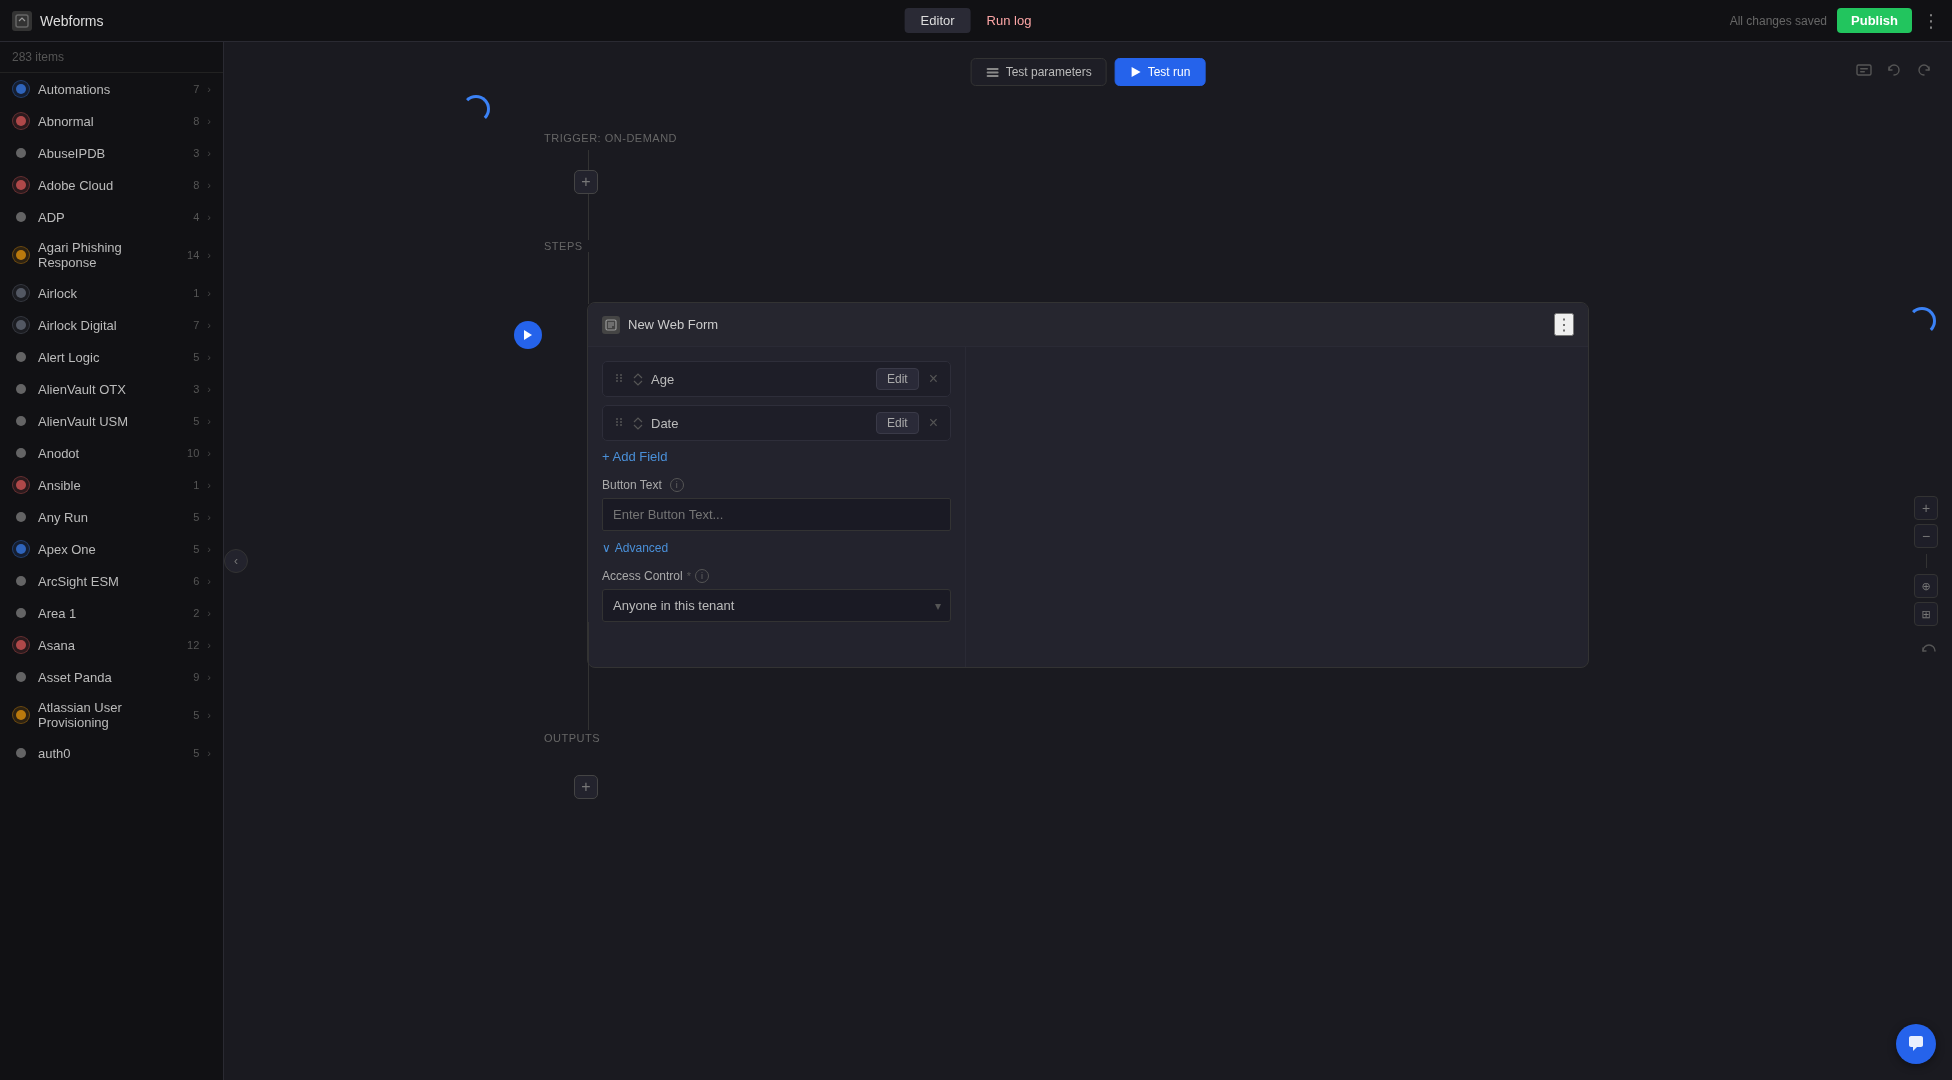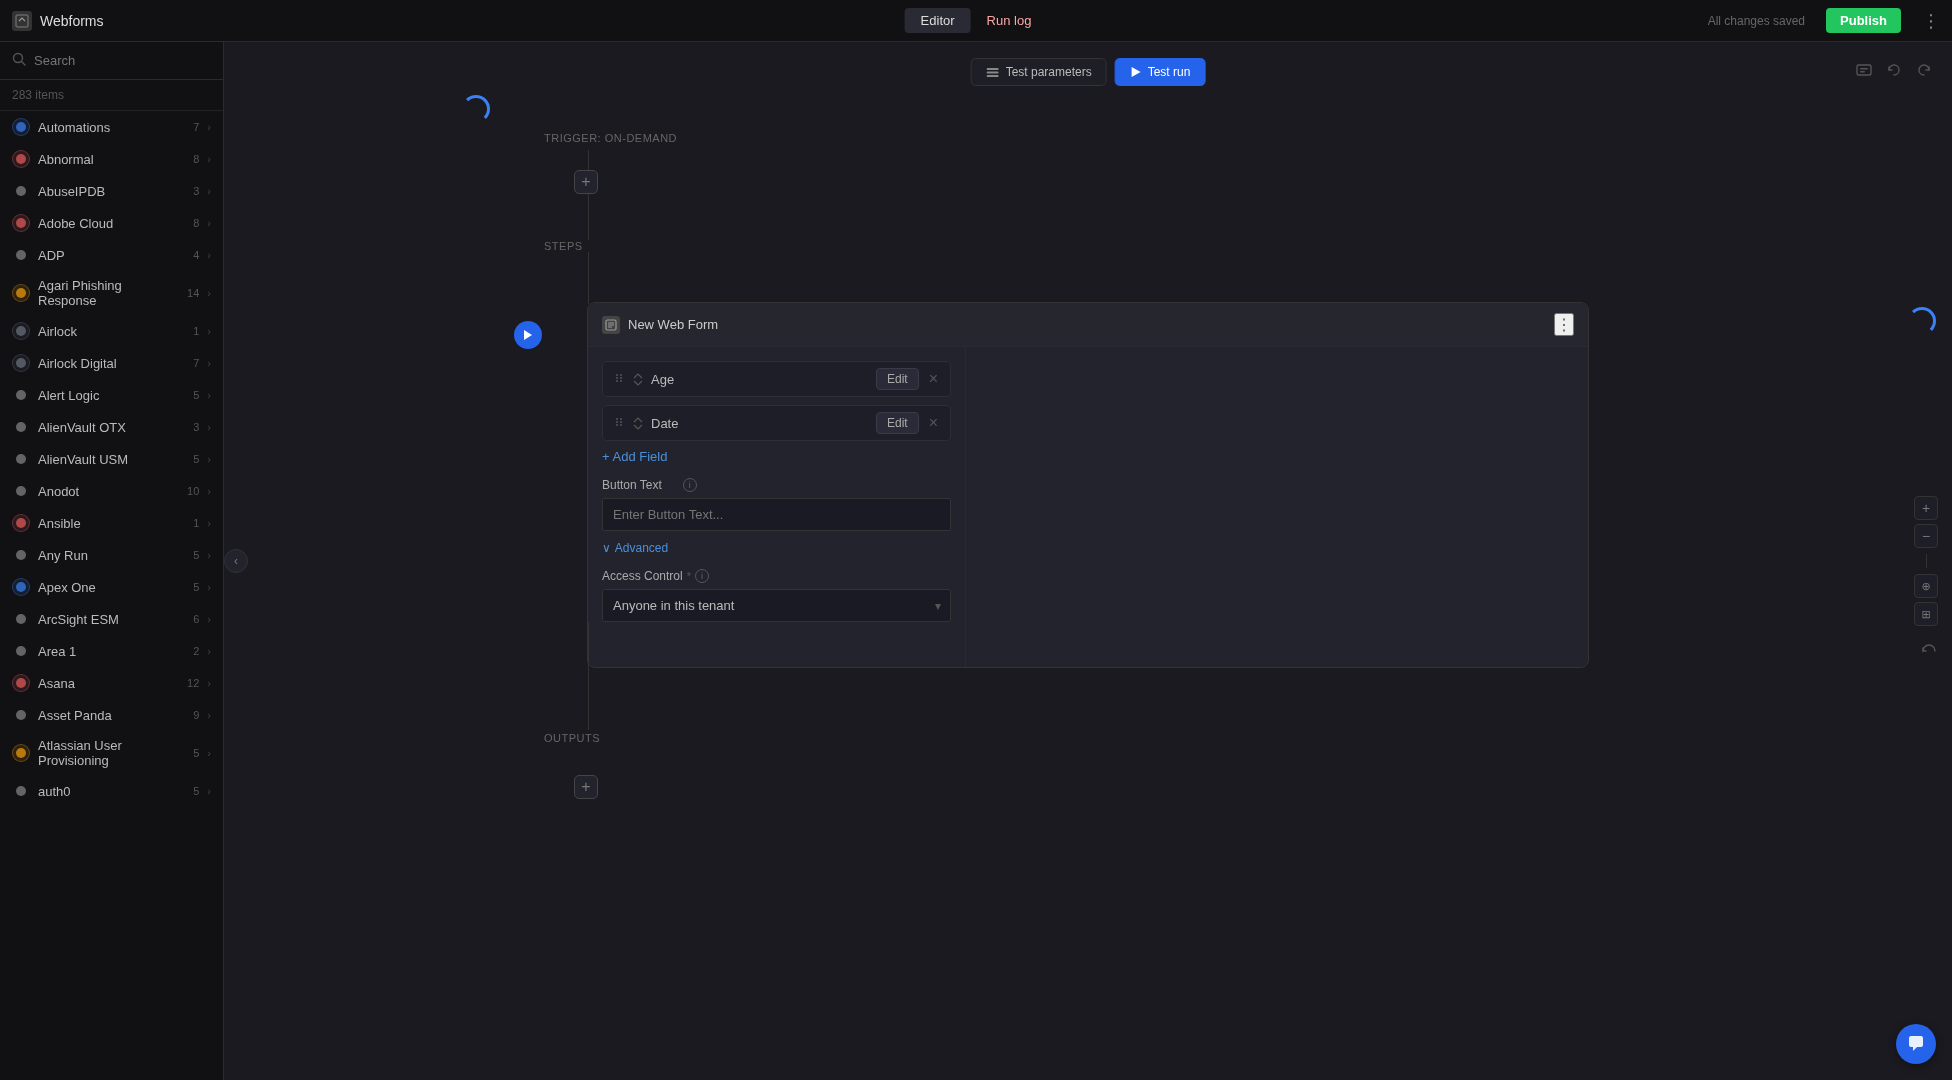--- a/index.html
+++ b/index.html
@@ -62,21 +62,21 @@
       border-radius: 4px;
     }
     .tab-btn.active {
       background: #2a2a35;
       color: #ddd;
     }
     .topbar-right {
       margin-left: auto;
       display: flex;
       align-items: center;
-      gap: 21px;
+      gap: 10px;
     }
     .saved-text {
       font-size: 12px;
       color: #666;
     }
     .publish-btn {
       background: #22c55e;
       color: #fff;
       border: none;
       border-radius: 4px;
@@ -445,21 +445,21 @@
       display: inline-block;
       margin-bottom: 14px;
     }
 
     .button-text-label {
       font-size: 12px;
       color: #aaa;
       margin-bottom: 6px;
       display: flex;
       align-items: center;
-      gap: 21px;
+      gap: 8px;
     }
     .info-icon {
       width: 14px; height: 14px;
       border-radius: 50%;
       border: 1px solid #555;
       display: inline-flex; align-items: center; justify-content: center;
       font-size: 9px;
       color: #666;
     }
 
@@ -608,29 +608,20 @@
   <div class="topbar-right">
     <span class="saved-text">All changes saved</span>
     <button class="publish-btn">Publish</button>
     <button class="topbar-more">⋮</button>
   </div>
 </div>
 
 <div class="main-layout">
 
   <div class="sidebar">
-    <div class="search-box">
-      <span class="search-icon-svg">
-        <svg width="14" height="14" viewBox="0 0 14 14" fill="none">
-          <circle cx="6" cy="6" r="4.5" stroke="#555" stroke-width="1.4"></circle>
-          <line x1="9.5" y1="9.5" x2="13" y2="13" stroke="#555" stroke-width="1.4" stroke-linecap="round"></line>
-        </svg>
-      </span>
-      <input class="search-input" type="text" placeholder="Search" style="">
-    </div>
     <div class="sidebar-count">283 items</div>
     <div class="sidebar-list">
 
     <div class="sidebar-item">
     <div class="sidebar-icon" style="background:#3b82f620; border: 1px solid #3b82f650;">
       <svg width="12" height="12" viewBox="0 0 12 12">
         <circle cx="6" cy="6" r="5" fill="#3b82f6" opacity="0.7"></circle>
       </svg>
     </div>
     <span class="sidebar-item-name">Automations</span>

